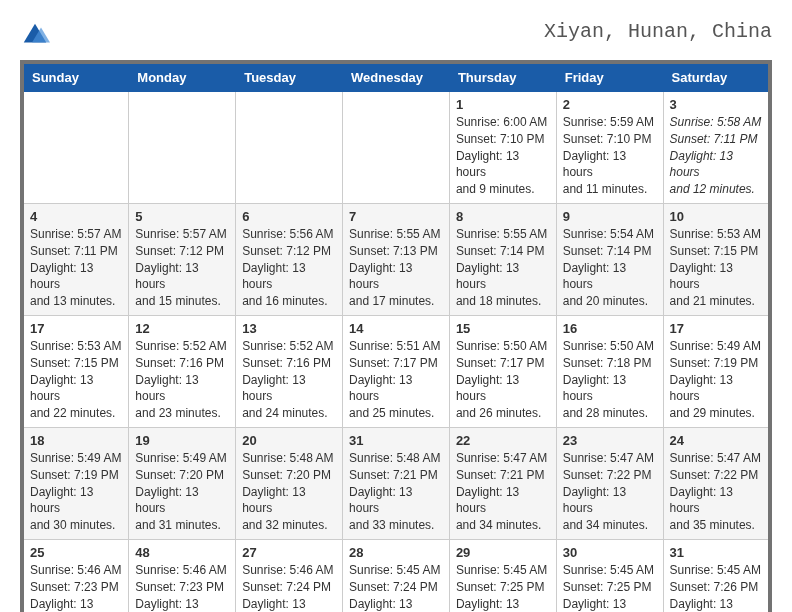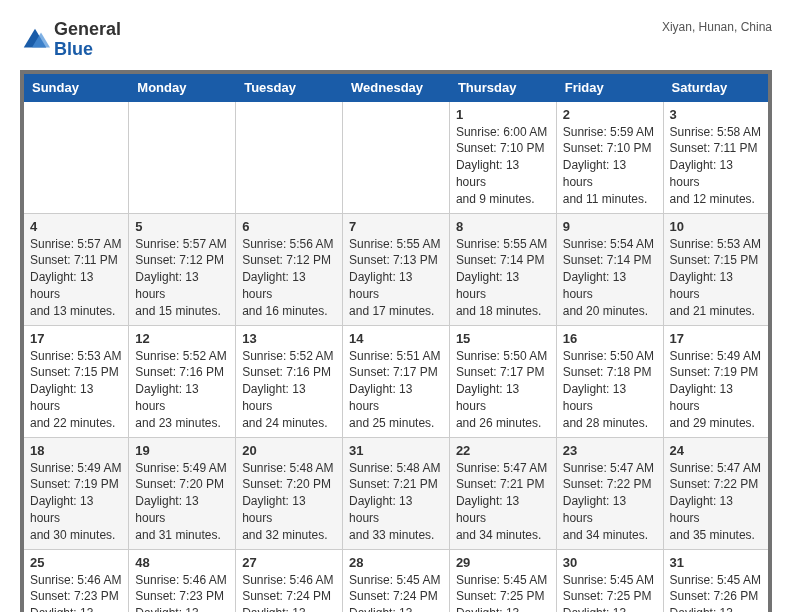--- a/index.html
+++ b/index.html
@@ -42,22 +42,23 @@
     }
     .title-area {
       text-align: right;
     }
     .month-title {
       font-size: 36px;
       font-weight: bold;
       color: #333;
     }
     .location {
-      font-size: 12px;
+      font-size: 20px;
       color: #555;
+      font-family: Liberation Mono, monospace;
     }
     .calendar {
       width: 100%;
       border-collapse: collapse;
       border: 4px solid #737373;
     }
     .calendar th {
       background-color: #1a5ca8;
       color: white;
       text-align: left;
@@ -95,24 +96,20 @@
   </style>
 </head>
 <body>
 
 <div class="header">
   <div class="logo">
     <svg class="logo-icon" viewBox="0 0 40 40">
       <polygon points="20,5 35,30 5,30" fill="#1a5ca8"></polygon>
       <polygon points="28,10 40,30 16,30" fill="#4a90d9" opacity="0.7"></polygon>
     </svg>
-    <div class="logo-text">
-      <span class="logo-general">General</span>
-      <span class="logo-blue">Blue</span>
-    </div>
   </div>
   <div class="title-area">
     <div class="location">Xiyan, Hunan, China</div>
   </div>
 </div>
 
 <table class="calendar">
   <thead>
     <tr>
     <th>Sunday</th>
@@ -139,21 +136,21 @@
         </td>
         <td>
           <span class="day-num">2</span>
           <div class="day-info" style="white-space: pre-line;">Sunrise: 5:59 AM
 Sunset: 7:10 PM
 Daylight: 13 hours
 and 11 minutes.</div>
         </td>
         <td>
           <span class="day-num">3</span>
-          <div class="day-info" style="white-space: pre-line;">Sunrise: 5:58 AM
+          <div class="day-info" style="white-space: pre-line; font-style: italic;">Sunrise: 5:58 AM
 Sunset: 7:11 PM
 Daylight: 13 hours
 and 12 minutes.</div>
         </td>
       </tr>
       <tr>
         <td>
           <span class="day-num">4</span>
           <div class="day-info" style="white-space: pre-line;">Sunrise: 5:57 AM
 Sunset: 7:11 PM

